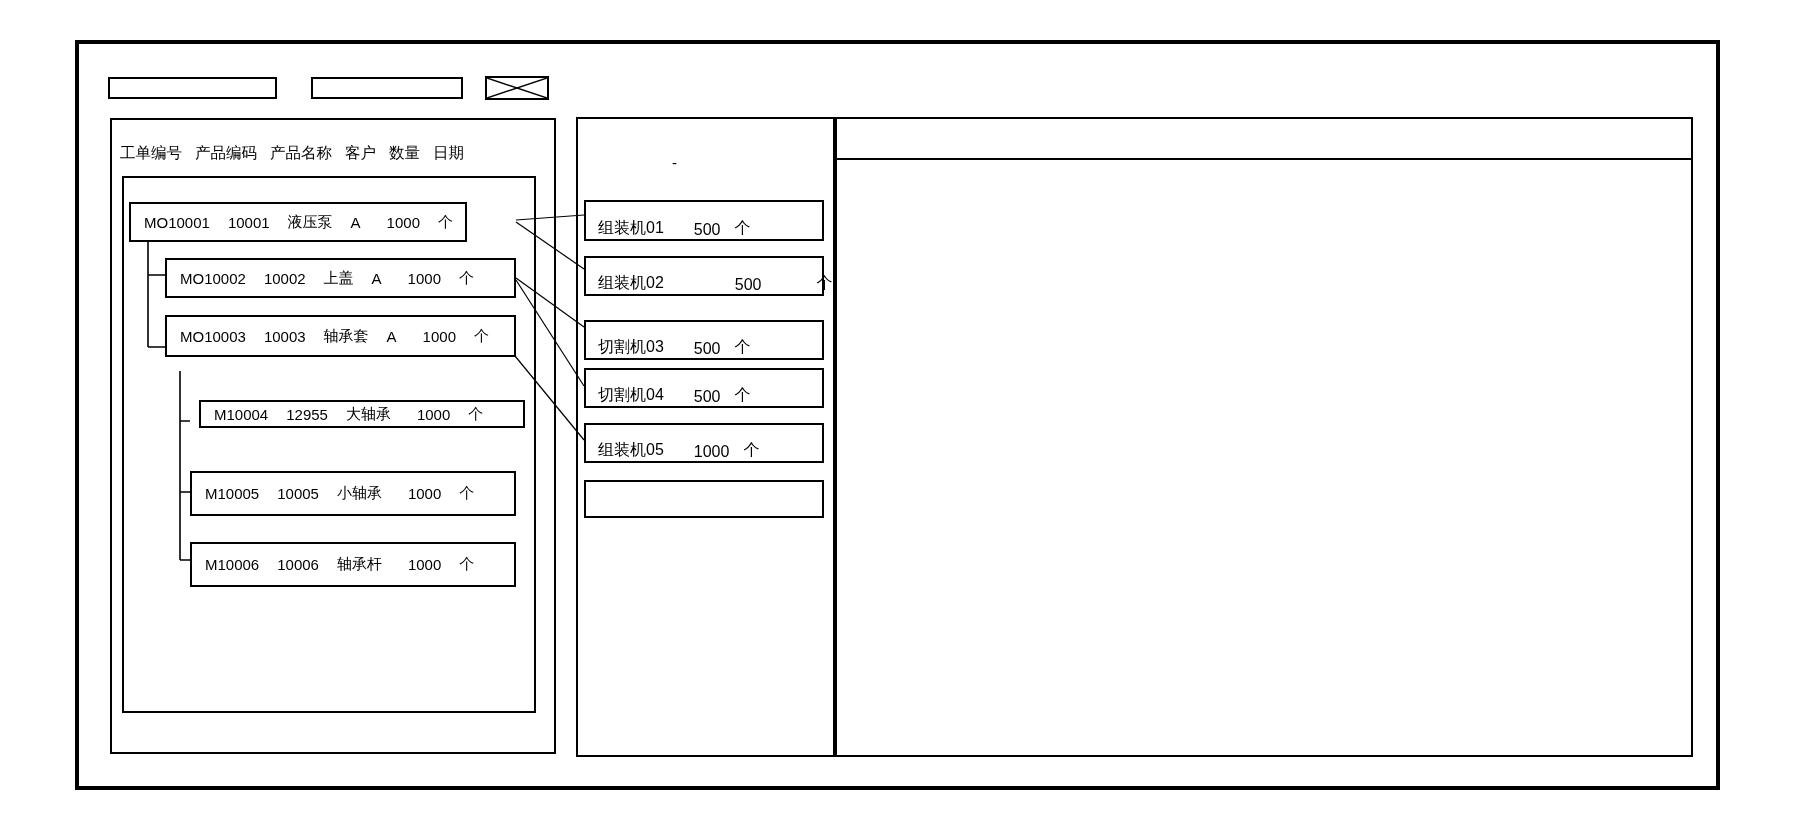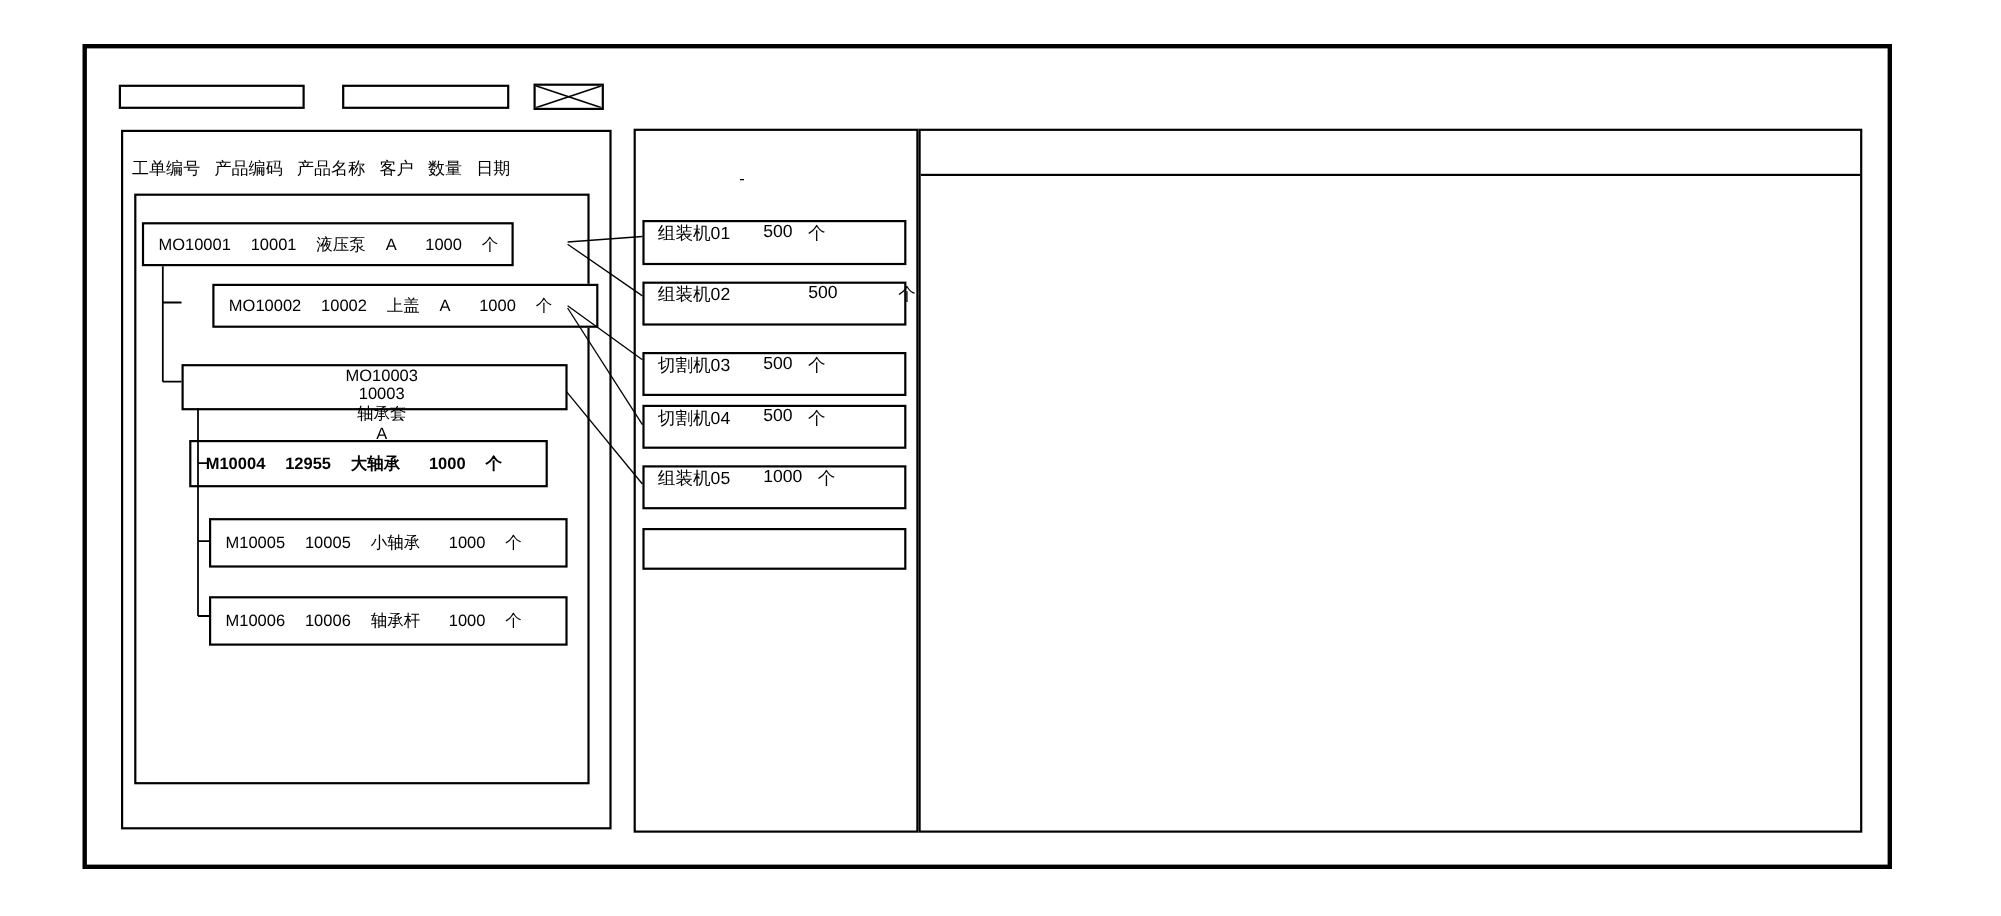--- a/index.html
+++ b/index.html
@@ -21,27 +21,27 @@
   .mid-panel{left:576px;top:117px;width:259px;height:640px;border:2px solid #000;}
   .right-panel{left:835px;top:117px;width:858px;height:640px;border:2px solid #000;}
   .rp-divider{position:absolute;left:0;right:0;top:39px;border-top:2px solid #000;}
   
   .header-row{left:120px;top:143px;display:flex;column-gap:13px;font-size:15.5px;white-space:nowrap;justify-content:flex-end;}
   
   .wo{border:2px solid #000;background:#fff;display:flex;align-items:center;
       column-gap:18px;padding-left:13px;font-size:15px;white-space:nowrap;}
   .wo .qty{margin-left:8px;}
   .wo1{left:129px;top:202px;width:338px;height:40px;}
-  .wo2{left:165px;top:258px;width:351px;height:40px;margin-left:28px;}
-  .wo3{left:165px;top:331px;width:351px;height:42px;flex-direction:column;}
-  .wo4{left:172px;top:400px;width:326px;height:43px;font-weight:bold;}
+  .wo2{left:165px;top:258px;width:351px;height:40px;}
+  .wo3{left:165px;top:315px;width:351px;height:42px;}
+  .wo4{left:199px;top:400px;width:326px;height:28px;}
   .wo5{left:190px;top:471px;width:326px;height:45px;text-align:right;}
   .wo6{left:190px;top:542px;width:326px;height:45px;}
   
-  .mc{border:2px solid #000;background:#fff;display:flex;align-items:flex-start;
+  .mc{border:2px solid #000;background:#fff;display:flex;align-items:flex-end;
       padding-left:12px;font-size:16px;white-space:nowrap;left:584px;width:240px;}
   .mc .mqty{margin-left:30px;}
   .mc .munit{margin-left:14px;}
   .mc1{top:200px;height:41px;}
   .mc2{top:256px;height:40px;gap:41px;}
   .mc3{top:320px;height:40px;}
   .mc4{top:368px;height:40px;}
   .mc5{top:423px;height:40px;}
   .mc6{top:480px;height:38px;}
   .stray{left:672px;top:155px;font-size:15px;line-height:15px;}

